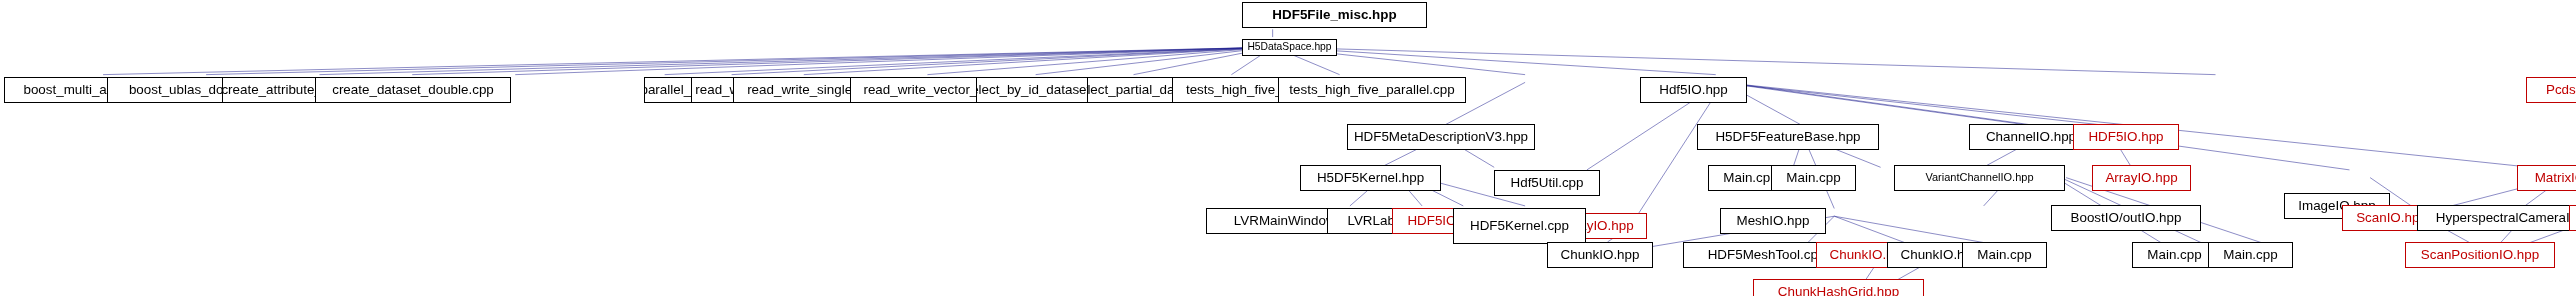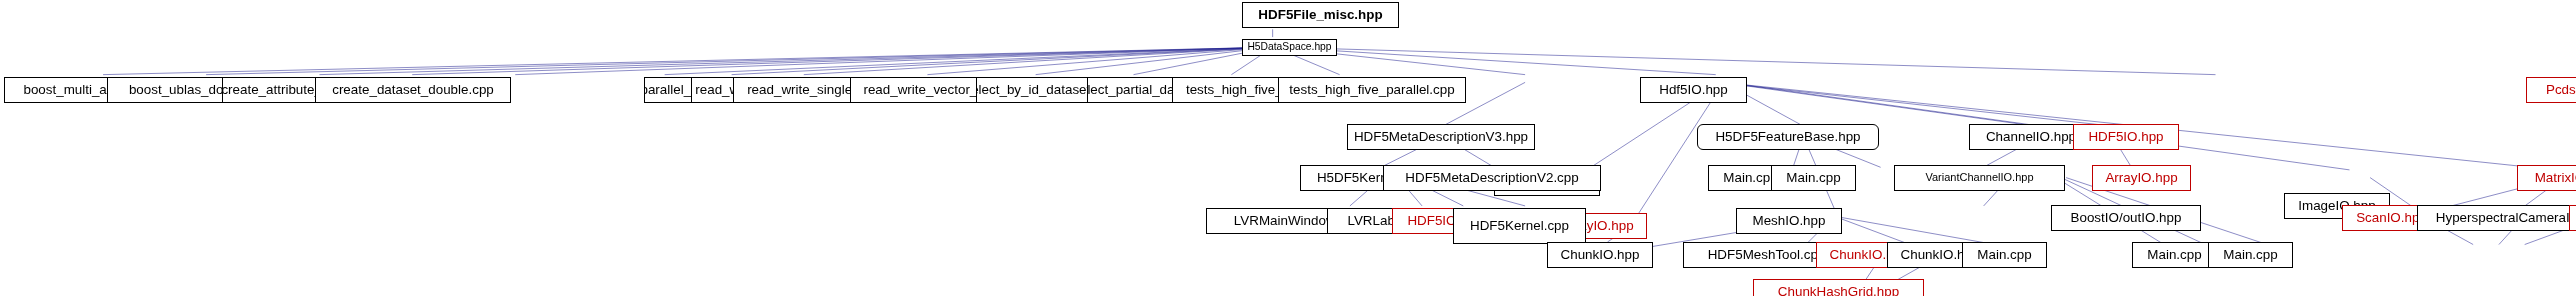--- a/index.html
+++ b/index.html
@@ -70,61 +70,61 @@
         <path d="M4600 345 L4680 400"></path>
       <path d="M4700 420 L4800 475"></path>
         <path d="M4900 420 L4850 475"></path>
         <path d="M5050 420 L4900 475"></path>
       <path d="M4970 345 L4700 415"></path>
         <path d="M4975 345 L4880 415"></path>
         <path d="M4980 345 L5080 415"></path>
       <path d="M3360 162 L4960 330"></path>
     </g>
   </svg>
-<div class="node bold" style="left: 1242px; top: 1.5px; width: 157px; height: 26px; font-size: 13.4px; line-height: 13.4px;">HDF5File_misc.hpp</div>
+<div class="node bold" style="left: 1242px; top: 1.5px; width: 185px; height: 26px; font-size: 13.4px; line-height: 13.4px;">HDF5File_misc.hpp</div>
     <div class="node" style="left: 3.6px; top: 77px; width: 196px; height: 26px; font-size: 13.4px; line-height: 13.4px;">boost_multi_array_2D.cpp</div>
     <div class="node" style="left: 107px; top: 77px; width: 189px; height: 26px; font-size: 13.4px; line-height: 13.4px;">boost_ublas_double.cpp</div>
     <div class="node" style="left: 222px; top: 77px; width: 205px; height: 26px; font-size: 13.4px; line-height: 13.4px;">create_attribute_string_integer.cpp</div>
     <div class="node" style="left: 315px; top: 77px; width: 196px; height: 26px; font-size: 13.4px; line-height: 13.4px;">create_dataset_double.cpp</div>
     <div class="node" style="left: 644px; top: 77px; width: 182px; height: 26px; font-size: 13.4px; line-height: 13.4px;">parallel_hdf5_write_dataset.cpp</div>
     <div class="node" style="left: 691px; top: 77px; width: 188px; height: 26px; font-size: 13.4px; line-height: 13.4px;">read_write_dataset_string.cpp</div>
     <div class="node" style="left: 733px; top: 77px; width: 201px; height: 26px; font-size: 13.4px; line-height: 13.4px;">read_write_single_scalar.cpp</div>
     <div class="node" style="left: 850px; top: 77px; width: 210px; height: 26px; font-size: 13.4px; line-height: 13.4px;">read_write_vector_dataset.cpp</div>
     <div class="node" style="left: 976px; top: 77px; width: 171px; height: 26px; font-size: 13.4px; line-height: 13.4px;">select_by_id_dataset_cpp11.cpp</div>
     <div class="node" style="left: 1087px; top: 77px; width: 171px; height: 26px; font-size: 13.4px; line-height: 13.4px;">select_partial_dataset_cpp11.cpp</div>
     <div class="node" style="left: 1172px; top: 77px; width: 179px; height: 26px; font-size: 13.4px; line-height: 13.4px;">tests_high_five_base.cpp</div>
     <div class="node" style="left: 1278px; top: 77px; width: 188px; height: 26px; font-size: 13.4px; line-height: 13.4px;">tests_high_five_parallel.cpp</div>
     <div class="node" style="left: 1242px; top: 39px; width: 95px; height: 17px; font-size: 10.3px; line-height: 10.3px;">H5DataSpace.hpp</div>
     <div class="node" style="left: 1640px; top: 77px; width: 107px; height: 26px; font-size: 13.4px; line-height: 13.4px;">Hdf5IO.hpp</div>
     <div class="node" style="left: 1347px; top: 124px; width: 188px; height: 26px; font-size: 13.4px; line-height: 13.4px;">HDF5MetaDescriptionV3.hpp</div>
     <div class="node" style="left: 1494px; top: 170px; width: 106px; height: 26px; font-size: 13.4px; line-height: 13.4px;">Hdf5Util.cpp</div>
-    <div class="node" style="left: 1697px; top: 124px; width: 182px; height: 26px; font-size: 13.4px; line-height: 13.4px; border-radius: 6px;">H5DF5FeatureBase.hpp</div>
+    <div class="node" style="left: 1697px; top: 124px; width: 182px; height: 26px; font-size: 13.4px; line-height: 13.4px;">H5DF5FeatureBase.hpp</div>
     <div class="node" style="left: 1300px; top: 165px; width: 141px; height: 26px; font-size: 13.4px; line-height: 13.4px;">H5DF5Kernel.hpp</div>
-    <div class="node" style="left: 1383px; top: 165px; width: 218px; height: 26px; font-size: 13.4px; line-height: 13.4px;">HDF5MetaDescriptionV2.cpp</div>
     <div class="node red" style="left: 1548px; top: 213px; width: 99px; height: 26px; font-size: 13.4px; line-height: 13.4px;">ArrayIO.hpp</div>
     <div class="node" style="left: 1708px; top: 165px; width: 85px; height: 26px; font-size: 13.4px; line-height: 13.4px;">Main.cpp</div>
     <div class="node" style="left: 1771px; top: 165px; width: 85px; height: 26px; font-size: 13.4px; line-height: 13.4px;">Main.cpp</div>
-    <div class="node" style="left: 1720px; top: 208px; width: 106px; height: 26px; font-size: 13.4px; line-height: 13.4px; margin-left: 16px;">MeshIO.hpp</div>
+    <div class="node" style="left: 1720px; top: 208px; width: 106px; height: 26px; font-size: 13.4px; line-height: 13.4px;">MeshIO.hpp</div>
     <div class="node" style="left: 1206px; top: 208px; width: 182px; height: 26px; font-size: 13.4px; line-height: 13.4px;">LVRMainWindow.cpp</div>
     <div class="node" style="left: 1327px; top: 208px; width: 162px; height: 26px; font-size: 13.4px; line-height: 13.4px;">LVRLabelDialog.cpp</div>
     <div class="node red" style="left: 1392px; top: 208px; width: 106px; height: 26px; font-size: 13.4px; line-height: 13.4px;">HDF5IO.hpp</div>
     <div class="node" style="left: 1453px; top: 208px; width: 133px; height: 36px; font-size: 13.4px; line-height: 13.4px;">HDF5Kernel.cpp</div>
     <div class="node" style="left: 1547px; top: 242px; width: 106px; height: 26px; font-size: 13.4px; line-height: 13.4px;">ChunkIO.hpp</div>
     <div class="node" style="left: 1683px; top: 242px; width: 167px; height: 26px; font-size: 13.4px; line-height: 13.4px;">HDF5MeshTool.cpp</div>
     <div class="node red" style="left: 1816px; top: 242px; width: 106px; height: 26px; font-size: 13.4px; line-height: 13.4px;">ChunkIO.hpp</div>
     <div class="node" style="left: 1887px; top: 242px; width: 106px; height: 26px; font-size: 13.4px; line-height: 13.4px;">ChunkIO.hpp</div>
     <div class="node red" style="left: 1753px; top: 279px; width: 171px; height: 26px; font-size: 13.4px; line-height: 13.4px;">ChunkHashGrid.hpp</div>
     <div class="node" style="left: 1969px; top: 124px; width: 124px; height: 26px; font-size: 13.4px; line-height: 13.4px;">ChannelIO.hpp</div>
     <div class="node red" style="left: 2073px; top: 124px; width: 106px; height: 26px; font-size: 13.4px; line-height: 13.4px;">HDF5IO.hpp</div>
     <div class="node" style="left: 1894px; top: 165px; width: 171px; height: 26px; font-size: 11px; line-height: 13.4px;">VariantChannelIO.hpp</div>
     <div class="node red" style="left: 2092px; top: 165px; width: 99px; height: 26px; font-size: 13.4px; line-height: 13.4px;">ArrayIO.hpp</div>
     <div class="node" style="left: 2005px; top: 205px; width: 150px; height: 26px; font-size: 13.4px; line-height: 13.4px; margin-left: 46px;">BoostIO/outIO.hpp</div>
     <div class="node" style="left: 1962px; top: 242px; width: 85px; height: 26px; font-size: 13.4px; line-height: 13.4px;">Main.cpp</div>
     <div class="node" style="left: 2132px; top: 242px; width: 85px; height: 26px; font-size: 13.4px; line-height: 13.4px;">Main.cpp</div>
     <div class="node" style="left: 2208px; top: 242px; width: 85px; height: 26px; font-size: 13.4px; line-height: 13.4px;">Main.cpp</div>
     <div class="node" style="left: 2284px; top: 165px; width: 106px; height: 26px; font-size: 13.4px; line-height: 13.4px; margin-top: 28px;">ImageIO.hpp</div>
     <div class="node red" style="left: 2342px; top: 205px; width: 99px; height: 26px; font-size: 13.4px; line-height: 13.4px;">ScanIO.hpp</div>
+    <div class="node red" style="left: 2405px; top: 242px; width: 150px; height: 26px; font-size: 13.4px; line-height: 13.4px;">ScanPositionIO.hpp</div>
     <div class="node" style="left: 2417px; top: 205px; width: 208px; height: 26px; font-size: 13.4px; line-height: 13.4px;">HyperspectralCameraIO.hpp</div>
     <div class="node red" style="left: 2569px; top: 205px; width: 136px; height: 26px; font-size: 13.4px; line-height: 13.4px;">ScanImageIO.hpp</div>
     <div class="node red" style="left: 2517px; top: 165px; width: 112px; height: 26px; font-size: 13.4px; line-height: 13.4px;">MatrixIO.hpp</div>
     <div class="node red" style="left: 2526px; top: 77px; width: 136px; height: 26px; font-size: 13.4px; line-height: 13.4px;">PcdsMapIO.hpp</div>
   </div>
 
 
 </body></html>

